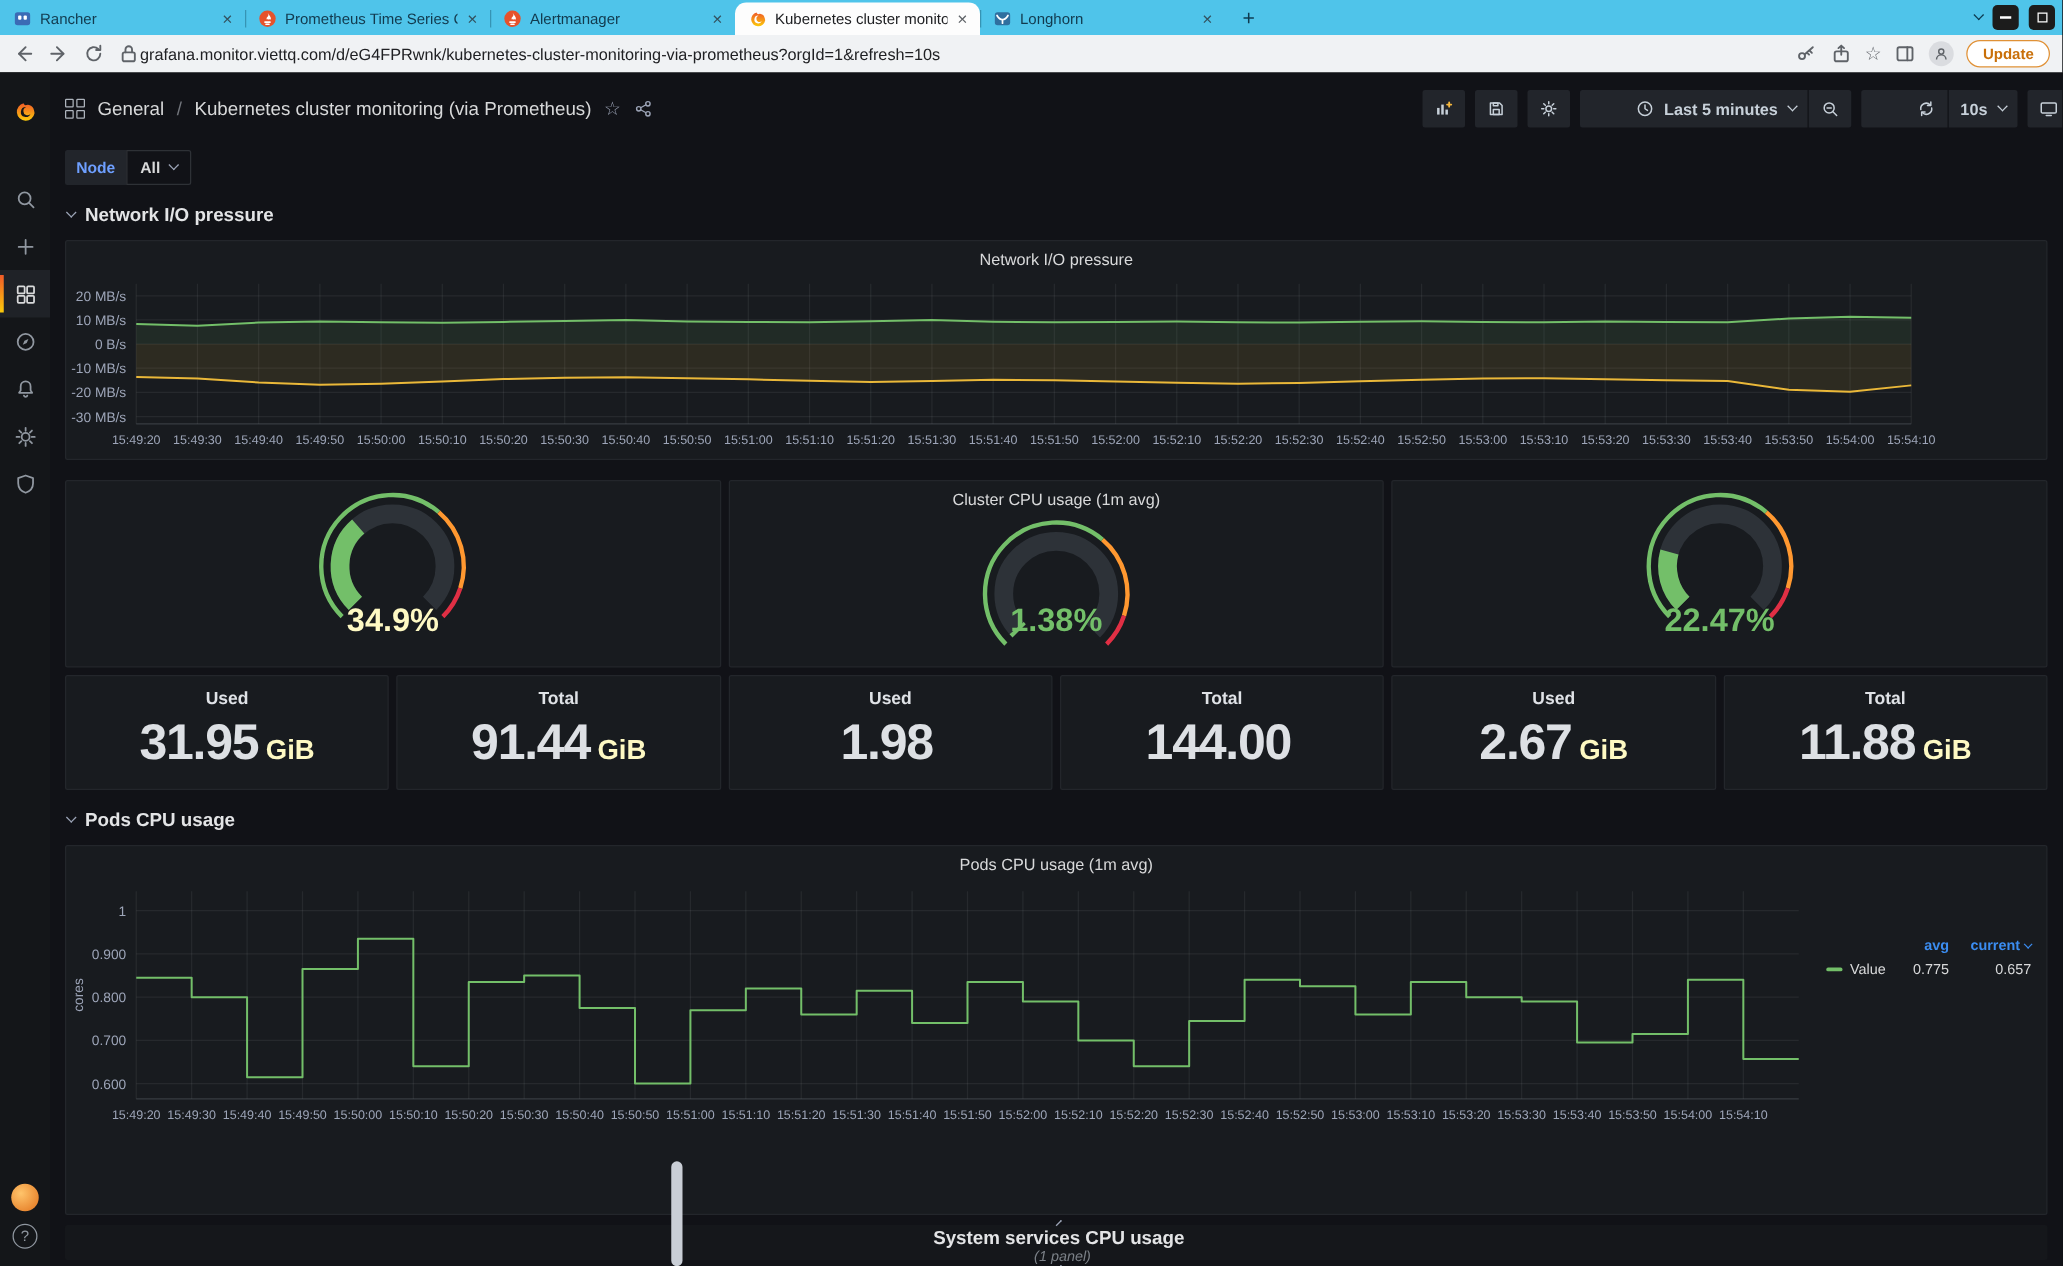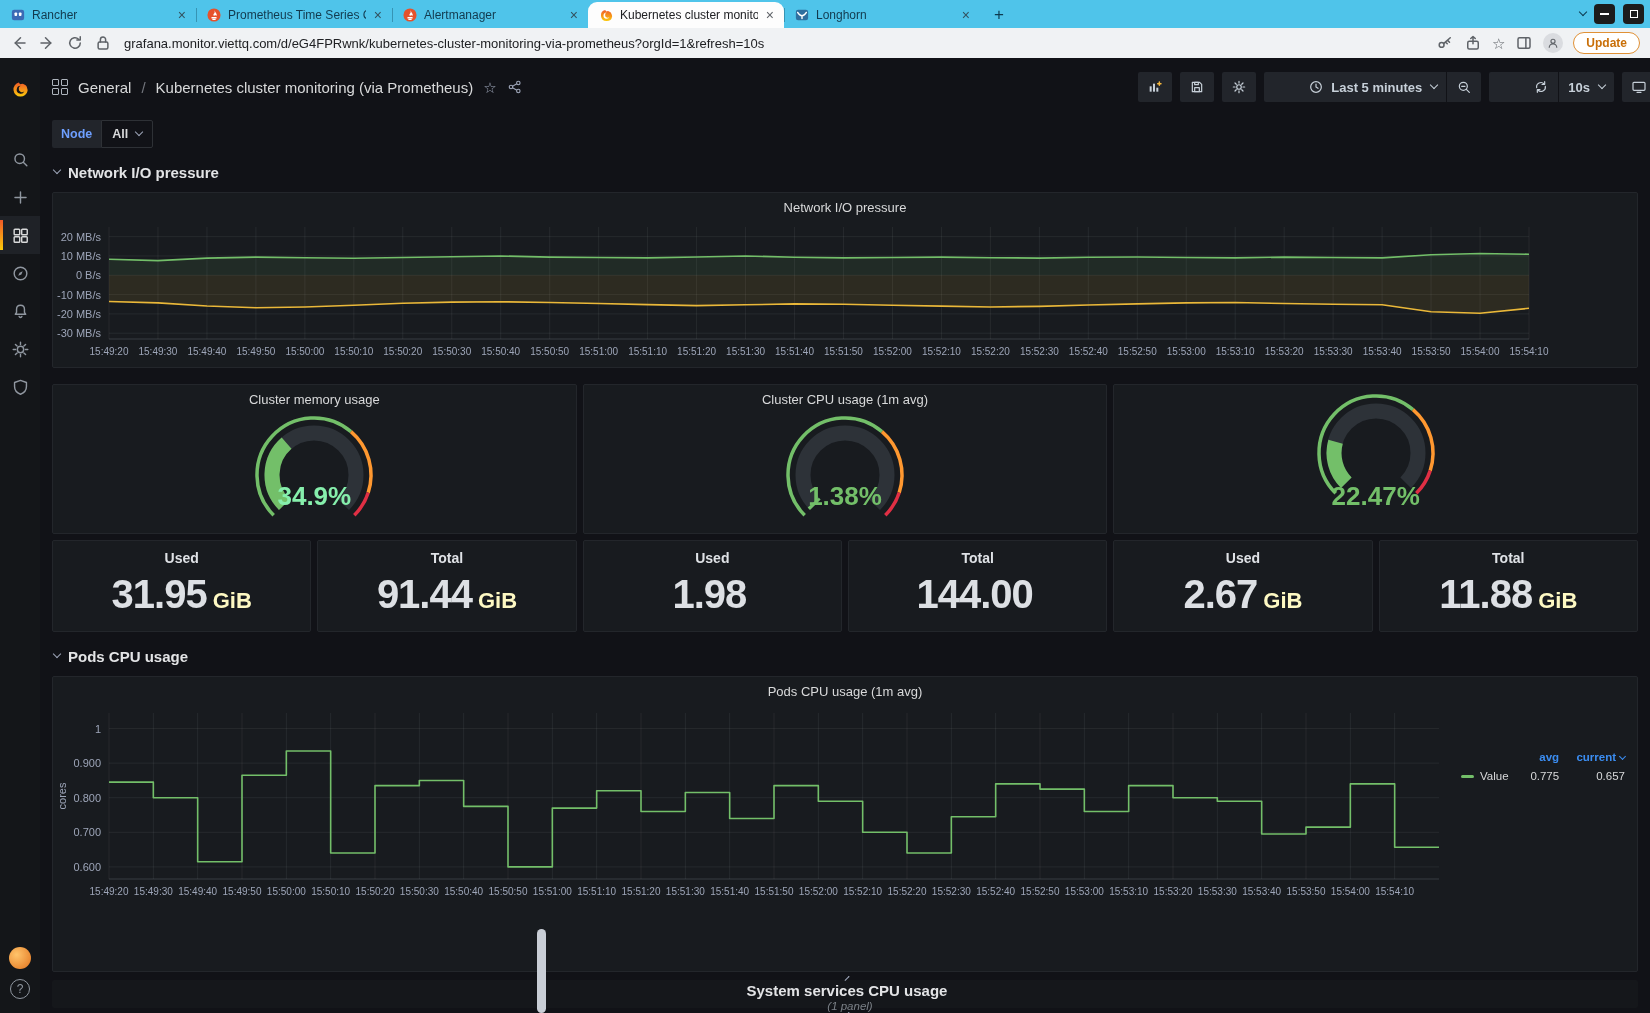--- a/index.html
+++ b/index.html
@@ -23,21 +23,21 @@
   .winbtn .bar{width:9px;height:2px;background:#fff;}
   .winbtn .restore{width:8px;height:8px;border:1.5px solid #fff;position:relative;}
   .chev{width:6px;height:6px;border-right:1.7px solid currentColor;border-bottom:1.7px solid currentColor;
         transform:rotate(45deg);display:inline-block;position:relative;top:-2px;}
   .chev.right{transform:rotate(-45deg);}
   .strip-chev{color:#0d3a4f;}
 
   .urlbar{height:30px;background:#f0f2f4;display:flex;align-items:center;padding:0 10px;gap:10px;}
   .nav-ic{width:18px;height:18px;color:#5f6368;flex:0 0 auto;}
   .nav-ic svg{width:18px;height:18px;stroke:#5f6368;fill:none;stroke-width:2;stroke-linecap:round;stroke-linejoin:round;}
-  .url-box{flex:1;display:flex;align-items:center;gap:12px;min-width:0;}
+  .url-box{flex:1;display:flex;align-items:center;gap:0;min-width:0;}
   .url-text{font-size:13px;color:#202124;white-space:nowrap;overflow:hidden;}
   .update-pill{border:1.5px solid #e09136;color:#c96f08;background:#fff;border-radius:13px;
                font-size:12px;font-weight:bold;padding:3px 12px;flex:0 0 auto;}
   .avatar-gray{width:20px;height:20px;border-radius:50%;background:#dadce0;display:flex;align-items:center;justify-content:center;}
   .star-glyph{font-size:15px;color:#5f6368;line-height:1;}
 
   
   .app{display:flex;height:955px;background:#111217;}
   .sidebar{width:40px;background:#141619;display:flex;flex-direction:column;align-items:center;flex:0 0 auto;position:relative;}
   .side-ic{width:40px;height:38px;display:flex;align-items:center;justify-content:center;color:#9097a0;position:relative;}
@@ -473,31 +473,30 @@
             <path d="M 56 44.248275862068965 L 104.9655172413793 45.599999999999994 L 153.9310344827586 43.0896551724138 L 202.89655172413794 42.12413793103448 L 251.86206896551724 42.70344827586207 L 300.8275862068965 43.28275862068965 L 349.7931034482759 42.51034482758621 L 398.7586206896552 41.737931034482756 L 447.7241379310345 40.96551724137931 L 496.6896551724138 42.12413793103448 L 545.655172413793 42.51034482758621 L 594.6206896551724 42.896551724137936 L 643.5862068965517 41.93103448275862 L 692.551724137931 40.96551724137931 L 741.5172413793103 42.317241379310346 L 790.4827586206897 42.896551724137936 L 839.448275862069 42.51034482758621 L 888.4137931034483 42.12413793103448 L 937.3793103448276 42.70344827586207 L 986.3448275862069 43.0896551724138 L 1035.310344827586 42.317241379310346 L 1084.2758620689656 41.93103448275862 L 1133.2413793103449 42.51034482758621 L 1182.2068965517242 42.896551724137936 L 1231.1724137931035 42.12413793103448 L 1280.1379310344828 42.51034482758621 L 1329.103448275862 42.896551724137936 L 1378.0689655172414 39.80689655172414 L 1427.0344827586207 38.4551724137931 L 1476 39.227586206896554 L 1476 60.275862068965516 L 56 60.275862068965516 Z" fill="#73bf69" fill-opacity="0.1" stroke="none"></path>
             <path d="M 56 44.248275862068965 L 104.9655172413793 45.599999999999994 L 153.9310344827586 43.0896551724138 L 202.89655172413794 42.12413793103448 L 251.86206896551724 42.70344827586207 L 300.8275862068965 43.28275862068965 L 349.7931034482759 42.51034482758621 L 398.7586206896552 41.737931034482756 L 447.7241379310345 40.96551724137931 L 496.6896551724138 42.12413793103448 L 545.655172413793 42.51034482758621 L 594.6206896551724 42.896551724137936 L 643.5862068965517 41.93103448275862 L 692.551724137931 40.96551724137931 L 741.5172413793103 42.317241379310346 L 790.4827586206897 42.896551724137936 L 839.448275862069 42.51034482758621 L 888.4137931034483 42.12413793103448 L 937.3793103448276 42.70344827586207 L 986.3448275862069 43.0896551724138 L 1035.310344827586 42.317241379310346 L 1084.2758620689656 41.93103448275862 L 1133.2413793103449 42.51034482758621 L 1182.2068965517242 42.896551724137936 L 1231.1724137931035 42.12413793103448 L 1280.1379310344828 42.51034482758621 L 1329.103448275862 42.896551724137936 L 1378.0689655172414 39.80689655172414 L 1427.0344827586207 38.4551724137931 L 1476 39.227586206896554" fill="none" stroke="#73bf69" stroke-width="1.6" stroke-linejoin="round"></path>
             <path d="M 56 86.53793103448275 L 104.9655172413793 87.88965517241378 L 153.9310344827586 90.9793103448276 L 202.89655172413794 92.71724137931034 L 251.86206896551724 91.9448275862069 L 300.8275862068965 90.20689655172414 L 349.7931034482759 88.27586206896552 L 398.7586206896552 87.11724137931034 L 447.7241379310345 86.73103448275863 L 496.6896551724138 87.50344827586207 L 545.655172413793 88.46896551724137 L 594.6206896551724 89.62758620689657 L 643.5862068965517 90.59310344827587 L 692.551724137931 89.8206896551724 L 741.5172413793103 88.8551724137931 L 790.4827586206897 89.24137931034483 L 839.448275862069 90.20689655172414 L 888.4137931034483 91.17241379310344 L 937.3793103448276 91.9448275862069 L 986.3448275862069 91.36551724137931 L 1035.310344827586 90.01379310344828 L 1084.2758620689656 88.8551724137931 L 1133.2413793103449 87.88965517241378 L 1182.2068965517242 87.50344827586207 L 1231.1724137931035 88.46896551724137 L 1280.1379310344828 89.24137931034483 L 1329.103448275862 89.8206896551724 L 1378.0689655172414 96.77241379310345 L 1427.0344827586207 98.31724137931036 L 1476 93.29655172413793 L 1476 60.275862068965516 L 56 60.275862068965516 Z" fill="#eab839" fill-opacity="0.1" stroke="none"></path>
             <path d="M 56 86.53793103448275 L 104.9655172413793 87.88965517241378 L 153.9310344827586 90.9793103448276 L 202.89655172413794 92.71724137931034 L 251.86206896551724 91.9448275862069 L 300.8275862068965 90.20689655172414 L 349.7931034482759 88.27586206896552 L 398.7586206896552 87.11724137931034 L 447.7241379310345 86.73103448275863 L 496.6896551724138 87.50344827586207 L 545.655172413793 88.46896551724137 L 594.6206896551724 89.62758620689657 L 643.5862068965517 90.59310344827587 L 692.551724137931 89.8206896551724 L 741.5172413793103 88.8551724137931 L 790.4827586206897 89.24137931034483 L 839.448275862069 90.20689655172414 L 888.4137931034483 91.17241379310344 L 937.3793103448276 91.9448275862069 L 986.3448275862069 91.36551724137931 L 1035.310344827586 90.01379310344828 L 1084.2758620689656 88.8551724137931 L 1133.2413793103449 87.88965517241378 L 1182.2068965517242 87.50344827586207 L 1231.1724137931035 88.46896551724137 L 1280.1379310344828 89.24137931034483 L 1329.103448275862 89.8206896551724 L 1378.0689655172414 96.77241379310345 L 1427.0344827586207 98.31724137931036 L 1476 93.29655172413793" fill="none" stroke="#eab839" stroke-width="1.6" stroke-linejoin="round"></path>
           </svg></div>
     </div>
 
 
     <div class="gauge-row">
       <div class="panel gauge-panel">
-        <div class="panel-title">Cluster memory usage</div>
         <div class="gauge-wrap">
             <svg class="gauge-svg" width="190" height="122">
               <path d="M 65.301515190165 97.698484809835 A 42 42 0 1 1 124.698484809835 97.698484809835" stroke="#2d3238" stroke-width="15" fill="none"></path>
               <path d="M 65.301515190165 97.698484809835 A 42 42 0 0 1 67.57298558431265 36.191842551922655" stroke="#73bf69" stroke-width="15" fill="none"></path>
               <path d="M 54.694913472366785 108.30508652763321 A 57 57 0 0 1 132.01853875482047 24.656859960798236" stroke="#73bf69" stroke-width="3.5" fill="none"></path>
               <path d="M 132.01853875482047 24.656859960798236 A 57 57 0 0 1 149.21022142882376 85.613968679372" stroke="#ff9830" stroke-width="3.5" fill="none"></path>
               <path d="M 149.21022142882376 85.613968679372 A 57 57 0 0 1 135.30508652763322 108.30508652763321" stroke="#e02f44" stroke-width="3.5" fill="none"></path>
             </svg>
           </div>
-        <div class="gauge-value" style="color:#86efac">34.9%</div>
+        <div class="gauge-value" style="color:#fef9c3">34.9%</div>
       </div>
       <div class="panel gauge-panel">
         <div class="panel-title">Cluster CPU usage (1m avg)</div>
         <div class="gauge-wrap">
             <svg class="gauge-svg" width="190" height="122">
               <path d="M 65.301515190165 97.698484809835 A 42 42 0 1 1 124.698484809835 97.698484809835" stroke="#2d3238" stroke-width="15" fill="none"></path>
               <path d="M 65.301515190165 97.698484809835 A 42 42 0 0 1 63.30219763064358 95.55447921760131" stroke="#73bf69" stroke-width="15" fill="none"></path>
               <path d="M 54.694913472366785 108.30508652763321 A 57 57 0 0 1 132.01853875482047 24.656859960798236" stroke="#73bf69" stroke-width="3.5" fill="none"></path>
               <path d="M 132.01853875482047 24.656859960798236 A 57 57 0 0 1 149.21022142882376 85.613968679372" stroke="#ff9830" stroke-width="3.5" fill="none"></path>
               <path d="M 149.21022142882376 85.613968679372 A 57 57 0 0 1 135.30508652763322 108.30508652763321" stroke="#e02f44" stroke-width="3.5" fill="none"></path>

